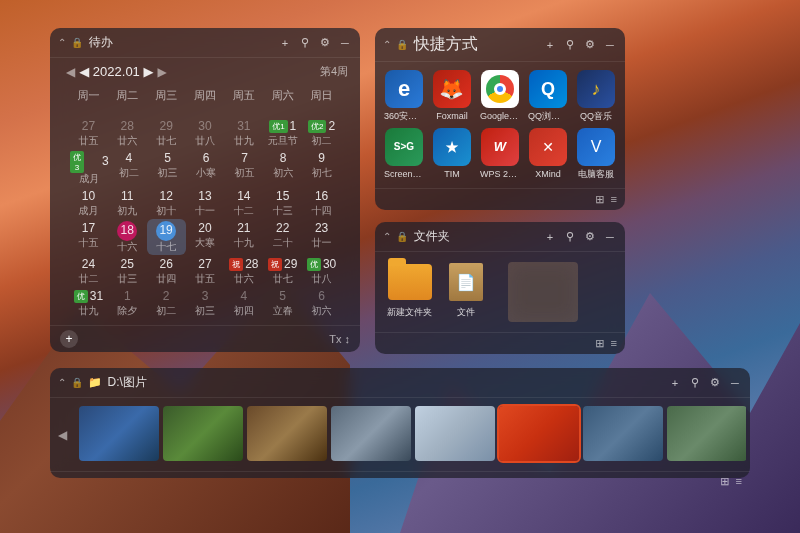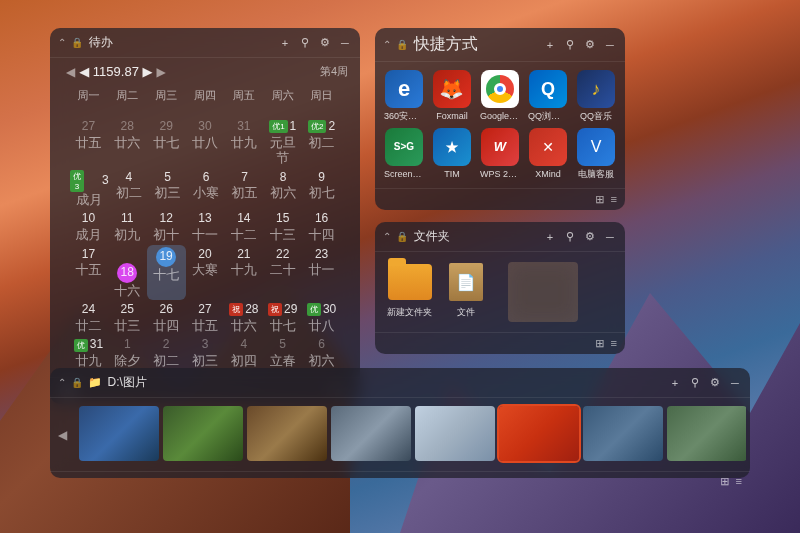--- a/index.html
+++ b/index.html
@@ -117,21 +117,21 @@
     }
     .cal-cell.other-month {
       color: rgba(255,255,255,0.35);
     }
     .cal-cell .day-num {
       font-size: 12px;
       font-weight: 500;
       line-height: 1.3;
     }
     .cal-cell .lunar {
-      font-size: 13px;
+      font-size: 10px;
       color: rgba(255,255,255,0.55);
       line-height: 1.2;
     }
     .cal-cell.today {
       position: relative;
     }
     .cal-cell.today .day-num {
       background: #e85a20;
       border-radius: 50%;
       width: 20px;
@@ -347,21 +347,21 @@
     <span style="flex:1;font-size:12px;color:rgba(255,255,255,0.85);">待办</span>
     <div class="header-icons">
       <span class="hicon">+</span>
       <span class="hicon">⚲</span>
       <span class="hicon">⚙</span>
       <span class="hicon">─</span>
     </div>
   </div>
   <div class="cal-nav">
     <span class="arrow-nav">◀</span>
-    <span style="font-size:13px;color:rgba(255,255,255,0.9);">◀ 1159.87 ▶</span>
+    <span style="font-size:13px;color:rgba(255,255,255,0.9);">◀ 2022.01 ▶</span>
     <span class="arrow-nav">▶</span>
     <span style="margin-left:auto;font-size:11px;color:rgba(255,255,255,0.6);">第4周</span>
   </div>
   <div class="cal-grid">
 
     <div class="cal-row cal-header-row">
       <div class="cal-cell">
           <span>周一</span>
         </div>
       <div class="cal-cell">
@@ -485,21 +485,21 @@
           <span class="lunar">十四</span>
         </div>
     </div>
 
     <div class="cal-row">
       <div class="cal-cell">
           <span class="day-num">17</span>
           <span class="lunar">十五</span>
         </div>
       <div class="cal-cell today">
-        <span class="day-num" style="background:#d946ef;border-radius:50%;width:20px;height:20px;display:flex;align-items:center;justify-content:center;margin-top:16px;">18</span>
+        <span class="day-num" style="background:#be185d;border-radius:50%;width:20px;height:20px;display:flex;align-items:center;justify-content:center;">18</span>
         <span class="lunar">十六</span>
       </div>
       <div class="cal-cell selected">
         <span class="day-num" style="background:#4a90d9;border-radius:50%;width:20px;height:20px;display:flex;align-items:center;justify-content:center;">19</span>
         <span class="lunar">十七</span>
       </div>
       <div class="cal-cell">
           <span class="day-num">20</span>
           <span class="lunar">大寒</span>
         </div>

